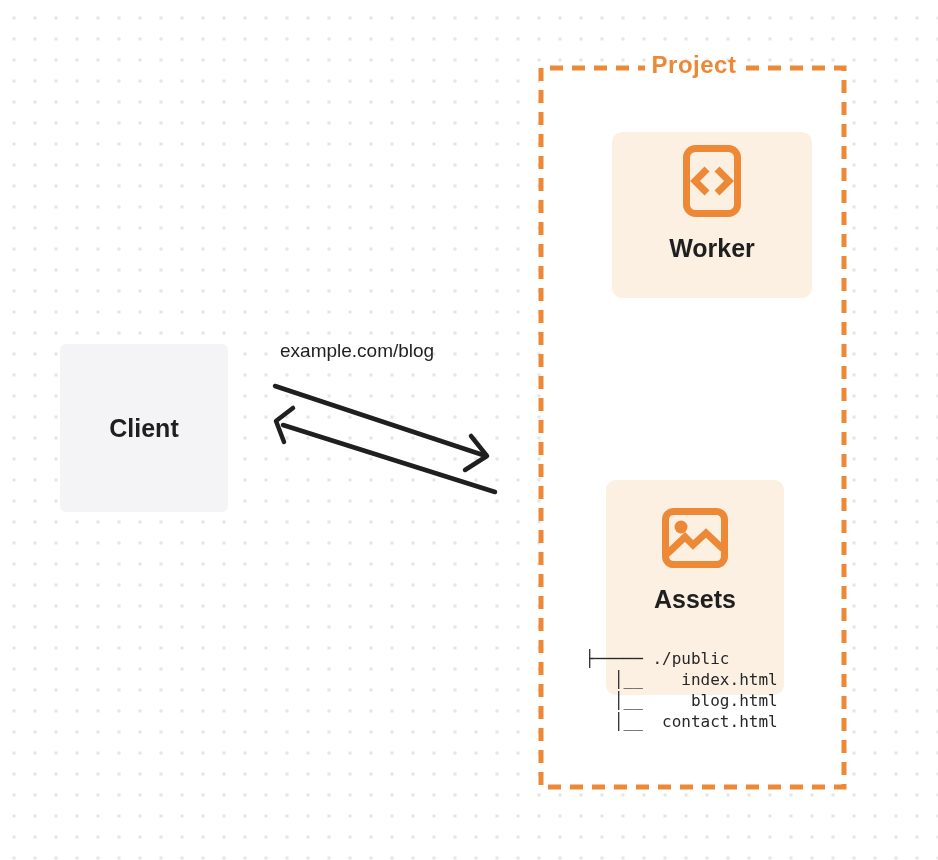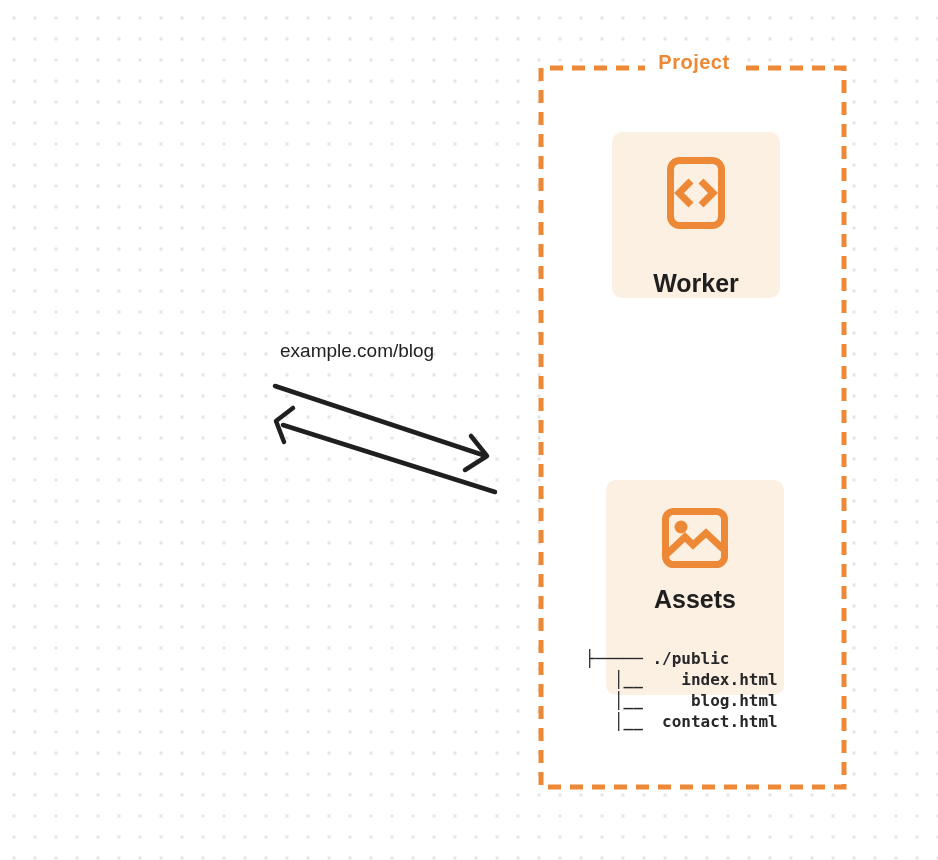--- a/index.html
+++ b/index.html
@@ -20,47 +20,47 @@
     background-position:3.5px 7.5px;
     font-family:"Liberation Sans", sans-serif;
   }
   .project-box{
     position:absolute;left:541px;top:68px;width:303px;height:719px;
     background:#ffffff;
   }
   .project-label{
     position:absolute;left:594px;top:51px;width:200px;
     text-align:center;
-    font-size:20px;font-weight:700;color:var(--accent-orange);
+    font-size:24px;font-weight:700;color:var(--accent-orange);
     letter-spacing:.5px;
   }
   .client-box{
     position:absolute;left:60px;top:344px;width:168px;height:168px;
     background:var(--client-bg);border-radius:6px;
     display:flex;align-items:center;justify-content:center;
   }
   .node-label{
     font-size:25px;font-weight:700;color:var(--ink);
   }
   .request-label{
     position:absolute;left:280px;top:340px;
     font-size:19px;font-weight:400;color:var(--ink);
   }
   .card{
     position:absolute;border-radius:10px;background:var(--card-bg);
     display:flex;flex-direction:column;align-items:center;
   }
-  .card.worker{left:612px;top:132px;width:168px;height:166px;padding-top:24px;box-sizing:border-box;gap:23px;}
+  .card.worker{left:612px;top:132px;width:200px;height:166px;padding-top:12px;box-sizing:border-box;}
   .card.assets{left:606px;top:480px;width:178px;height:215px;padding-top:27px;box-sizing:border-box;}
   .card.worker .node-label{margin-top:16px;}
   .card.assets .node-label{margin-top:16px;}
   .file-tree{
     position:absolute;left:585px;top:648px;margin:0;
     font-family:"DejaVu Sans Mono", monospace;
-    font-size:16px;line-height:21px;font-weight:700;
+    font-size:16px;line-height:21px;font-weight:400;
     color:#27272A;white-space:pre;
   }
   .overlay{
     position:absolute;left:0;top:0;width:938px;height:860px;
     pointer-events:none;
   }
   .accent-stroke{stroke:var(--accent-orange);}
   .accent-fill{fill:var(--accent-orange);}
   .ink-stroke{stroke:var(--ink);}
 </style>
@@ -78,20 +78,23 @@
       <path d="M 471 436 L 487 456 L 465 470"></path>
     </g>
     <g class="ink-stroke" fill="none" stroke-width="4.5" stroke-linecap="round" stroke-linejoin="round">
       <path d="M 283 425 L 495 492"></path>
       <path d="M 293 408 L 276 421 L 284 442"></path>
     </g>
   </svg>
 
   <div class="project-label">Project</div>
 
+  <div class="client-box">
+    <span class="node-label">Client</span>
+  </div>
 
   <div class="request-label">example.com/blog</div>
 
   <div class="card worker">
     <svg width="60" height="74" viewBox="0 0 60 74" xmlns="http://www.w3.org/2000/svg">
       <rect class="accent-stroke" x="4.5" y="4.5" width="51" height="65" rx="9" fill="none" stroke-width="7"></rect>
       <path class="accent-stroke" d="M25 25 L13 37 L25 49" fill="none" stroke-width="7"></path>
       <path class="accent-stroke" d="M35 25 L47 37 L35 49" fill="none" stroke-width="7"></path>
     </svg>
     <span class="node-label">Worker</span>

